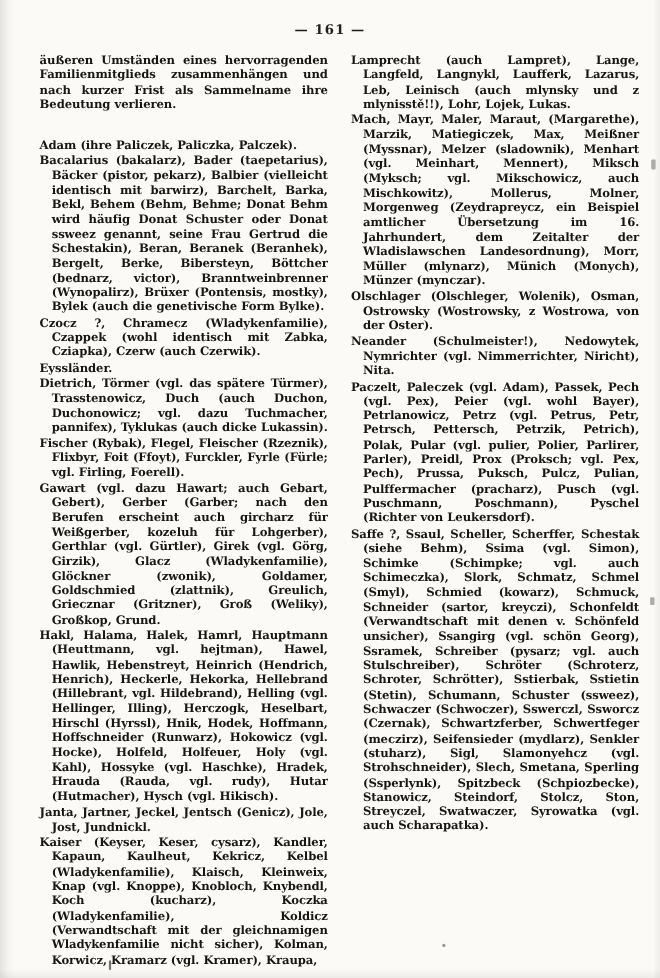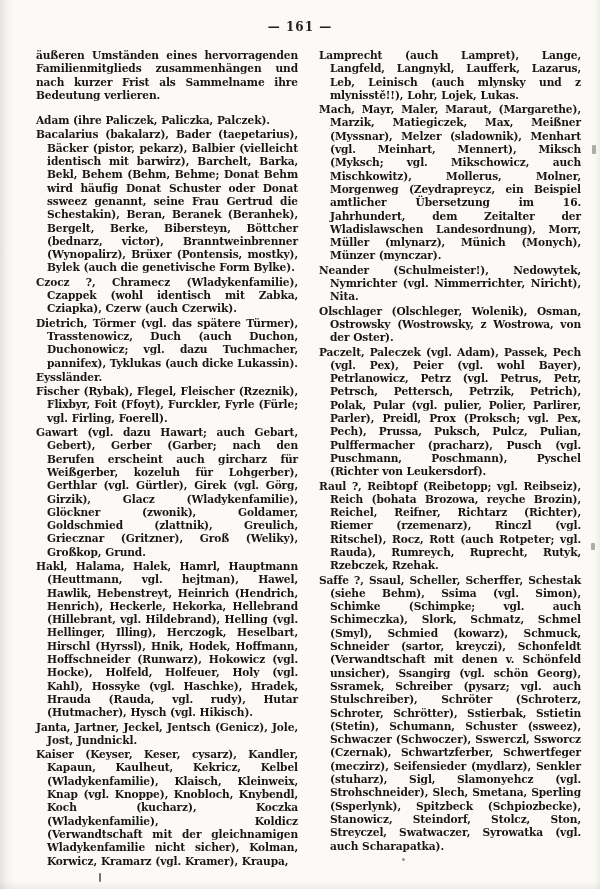--- a/index.html
+++ b/index.html
@@ -40,21 +40,21 @@
     font-size: 10.6px;
     line-height: 13.3px;
     font-weight: 700;
     letter-spacing: -0.1px;
     word-spacing: 0.2px;
   }
   .column p {
     margin: 0 0 1px 0;
   }
   p.intro-paragraph {
-    margin-bottom: 12px;
+    margin-bottom: 24px;
   }
   p.entry {
     text-indent: -11px;
     padding-left: 11px;
   }
   p.continuation {
     padding-left: 11px;
   }
   
   .artifact {
@@ -81,36 +81,35 @@
 
   <div class="page-header">— 161 —</div>
 
   <div class="columns">
 
     <div class="column">
       <p class="intro-paragraph">äußeren Umständen eines hervorragenden Familienmitglieds zusammenhängen und nach kurzer Frist als Sammelname ihre Bedeutung verlieren.</p>
       <p class="entry">Adam (ihre Paliczek, Paliczka, Palczek).</p>
       <p class="entry">Bacalarius (bakalarz), Bader (taepetarius), Bäcker (pistor, pekarz), Balbier (vielleicht identisch mit barwirz), Barchelt, Barka, Bekl, Behem (Behm, Behme; Donat Behm wird häufig Donat Schuster oder Donat ssweez genannt, seine Frau Gertrud die Schestakin), Beran, Beranek (Beranhek), Bergelt, Berke, Bibersteyn, Böttcher (bednarz, victor), Branntweinbrenner (Wynopalirz), Brüxer (Pontensis, mostky), Bylek (auch die genetivische Form Bylke).</p>
       <p class="entry">Czocz ?, Chramecz (Wladykenfamilie), Czappek (wohl identisch mit Zabka, Cziapka), Czerw (auch Czerwik).</p>
+      <p class="entry">Eyssländer.</p>
       <p class="entry">Dietrich, Törmer (vgl. das spätere Türmer), Trasstenowicz, Duch (auch Duchon, Duchonowicz; vgl. dazu Tuchmacher, pannifex), Tyklukas (auch dicke Lukassin).</p>
-      <p class="entry">Eyssländer.</p>
       <p class="entry">Fischer (Rybak), Flegel, Fleischer (Rzeznik), Flixbyr, Foit (Ffoyt), Furckler, Fyrle (Fürle; vgl. Firling, Foerell).</p>
       <p class="entry">Gawart (vgl. dazu Hawart; auch Gebart, Gebert), Gerber (Garber; nach den Berufen erscheint auch gircharz für Weißgerber, kozeluh für Lohgerber), Gerthlar (vgl. Gürtler), Girek (vgl. Görg, Girzik), Glacz (Wladykenfamilie), Glöckner (zwonik), Goldamer, Goldschmied (zlattnik), Greulich, Griecznar (Gritzner), Groß (Weliky), Großkop, Grund.</p>
       <p class="entry">Hakl, Halama, Halek, Hamrl, Hauptmann (Heuttmann, vgl. hejtman), Hawel, Hawlik, Hebenstreyt, Heinrich (Hendrich, Henrich), Heckerle, Hekorka, Hellebrand (Hillebrant, vgl. Hildebrand), Helling (vgl. Hellinger, Illing), Herczogk, Heselbart, Hirschl (Hyrssl), Hnik, Hodek, Hoffmann, Hoffschneider (Runwarz), Hokowicz (vgl. Hocke), Holfeld, Holfeuer, Holy (vgl. Kahl), Hossyke (vgl. Haschke), Hradek, Hrauda (Rauda, vgl. rudy), Hutar (Hutmacher), Hysch (vgl. Hikisch).</p>
       <p class="entry">Janta, Jartner, Jeckel, Jentsch (Genicz), Jole, Jost, Jundnickl.</p>
       <p class="entry">Kaiser (Keyser, Keser, cysarz), Kandler, Kapaun, Kaulheut, Kekricz, Kelbel (Wladykenfamilie), Klaisch, Kleinweix, Knap (vgl. Knoppe), Knobloch, Knybendl, Koch (kucharz), Koczka (Wladykenfamilie), Koldicz (Verwandtschaft mit der gleichnamigen Wladykenfamilie nicht sicher), Kolman, Korwicz, Kramarz (vgl. Kramer), Kraupa,</p>
     </div>
 
     <div class="column">
       <p class="entry">Lamprecht (auch Lampret), Lange, Langfeld, Langnykl, Laufferk, Lazarus, Leb, Leinisch (auch mlynsky und z mlynisstě!!), Lohr, Lojek, Lukas.</p>
       <p class="entry">Mach, Mayr, Maler, Maraut, (Margarethe), Marzik, Matiegiczek, Max, Meißner (Myssnar), Melzer (sladownik), Menhart (vgl. Meinhart, Mennert), Miksch (Myksch; vgl. Mikschowicz, auch Mischkowitz), Mollerus, Molner, Morgenweg (Zeydrapreycz, ein Beispiel amtlicher Übersetzung im 16. Jahrhundert, dem Zeitalter der Wladislawschen Landesordnung), Morr, Müller (mlynarz), Münich (Monych), Münzer (mynczar).</p>
+      <p class="entry">Olschlager (Olschleger, Wolenik), Osman, Ostrowsky (Wostrowsky, z Wostrowa, von der Oster).</p>
       <p class="entry">Neander (Schulmeister!), Nedowytek, Nymrichter (vgl. Nimmerrichter, Niricht), Nita.</p>
-      <p class="entry">Olschlager (Olschleger, Wolenik), Osman, Ostrowsky (Wostrowsky, z Wostrowa, von der Oster).</p>
       <p class="entry">Paczelt, Paleczek (vgl. Adam), Passek, Pech (vgl. Pex), Peier (vgl. wohl Bayer), Petrlanowicz, Petrz (vgl. Petrus, Petr, Petrsch, Pettersch, Petrzik, Petrich), Polak, Pular (vgl. pulier, Polier, Parlirer, Parler), Preidl, Prox (Proksch; vgl. Pex, Pech), Prussa, Puksch, Pulcz, Pulian, Pulffermacher (pracharz), Pusch (vgl. Puschmann, Poschmann), Pyschel (Richter von Leukersdorf).</p>
-      <p class="entry">Raul ?, Reibtopf (Reibetopp; vgl. Reibseiz), Reich (bohata Brozowa, reyche Brozin), Reichel, Reifner, Richtarz (Richter), Riemer (rzemenarz), Rinczl (vgl. Ritschel), Rocz, Rott (auch Rotpeter; vgl. Rauda), Rumreych, Ruprecht, Rutyk, Rzebczek, Rzehak.</p>
       <p class="entry">Saffe ?, Ssaul, Scheller, Scherffer, Schestak (siehe Behm), Ssima (vgl. Simon), Schimke (Schimpke; vgl. auch Schimeczka), Slork, Schmatz, Schmel (Smyl), Schmied (kowarz), Schmuck, Schneider (sartor, kreyczi), Schonfeldt (Verwandtschaft mit denen v. Schönfeld unsicher), Ssangirg (vgl. schön Georg), Ssramek, Schreiber (pysarz; vgl. auch Stulschreiber), Schröter (Schroterz, Schroter, Schrötter), Sstierbak, Sstietin (Stetin), Schumann, Schuster (ssweez), Schwaczer (Schwoczer), Sswerczl, Ssworcz (Czernak), Schwartzferber, Schwertfeger (meczirz), Seifensieder (mydlarz), Senkler (stuharz), Sigl, Slamonyehcz (vgl. Strohschneider), Slech, Smetana, Sperling (Ssperlynk), Spitzbeck (Schpiozbecke), Stanowicz, Steindorf, Stolcz, Ston, Streyczel, Swatwaczer, Syrowatka (vgl. auch Scharapatka).</p>
 
     </div>
 
   </div>
 
   <div class="artifact edge-speck-top"></div>
   <div class="artifact edge-speck-middle"></div>
   <div class="artifact ink-dots-bottom-left"></div>
   <div class="artifact dot-bottom-right"></div>

